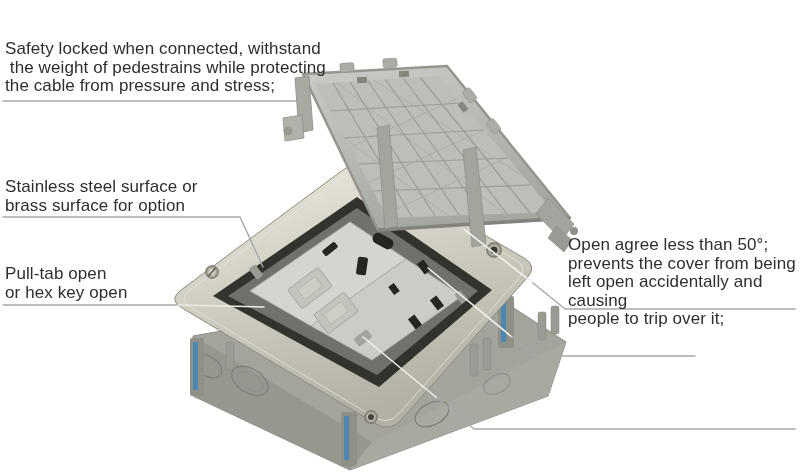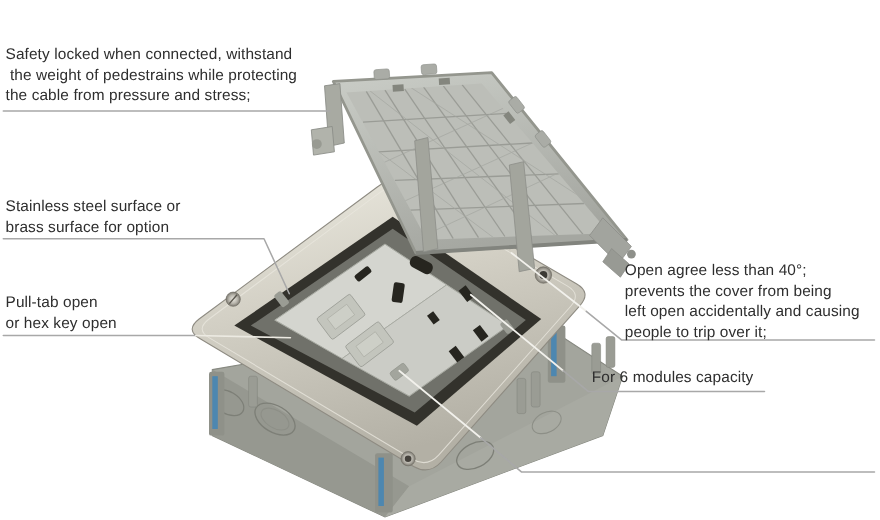--- a/index.html
+++ b/index.html
@@ -1,19 +1,19 @@
 <!DOCTYPE html>
 <html><head>
 <meta charset="utf-8">
 <style>
   html,body{margin:0;padding:0;background:#fff;}
   #stage{position:relative;width:800px;height:473px;background:#ffffff;overflow:hidden;
          font-family:"Liberation Sans","DejaVu Sans",sans-serif;}
   #product-svg{position:absolute;left:0;top:0;}
-  .note{position:absolute;font-size:14px;line-height:18.5px;color:#2e2e2e;
+  .note{position:absolute;font-size:17px;line-height:18.5px;color:#2e2e2e;
         white-space:pre-wrap;letter-spacing:.1px;}
 </style>
 </head>
 <body>
 
 <div id="stage">
 
   <svg id="product-svg" width="800" height="473" viewBox="0 0 800 473">
     <defs>
       <linearGradient id="steelG" x1="0" y1="0" x2="0.35" y2="1">
@@ -189,18 +189,17 @@
     </g>
   </svg>
 
   <div class="note" style="left:5px;top:40px">Safety locked when connected, withstand
  the weight of pedestrains while protecting
 the cable from pressure and stress;</div>
   <div class="note" style="left:5px;top:265px">Pull-tab open
 or hex key open</div>
   <div class="note" style="left:5px;top:178px">Stainless steel surface or
 brass surface for option</div>
-  <div class="note" style="left:568px;top:236px">Open agree less than 40°;
+  <div class="note" style="left:568px;top:236px">Open agree less than 50°;
 prevents the cover from being
 left open accidentally and causing
 people to trip over it;</div>
-  <div class="note" style="left:538px;top:333px">For 6 modules capacity</div>
 </div>
 
 </body></html>

